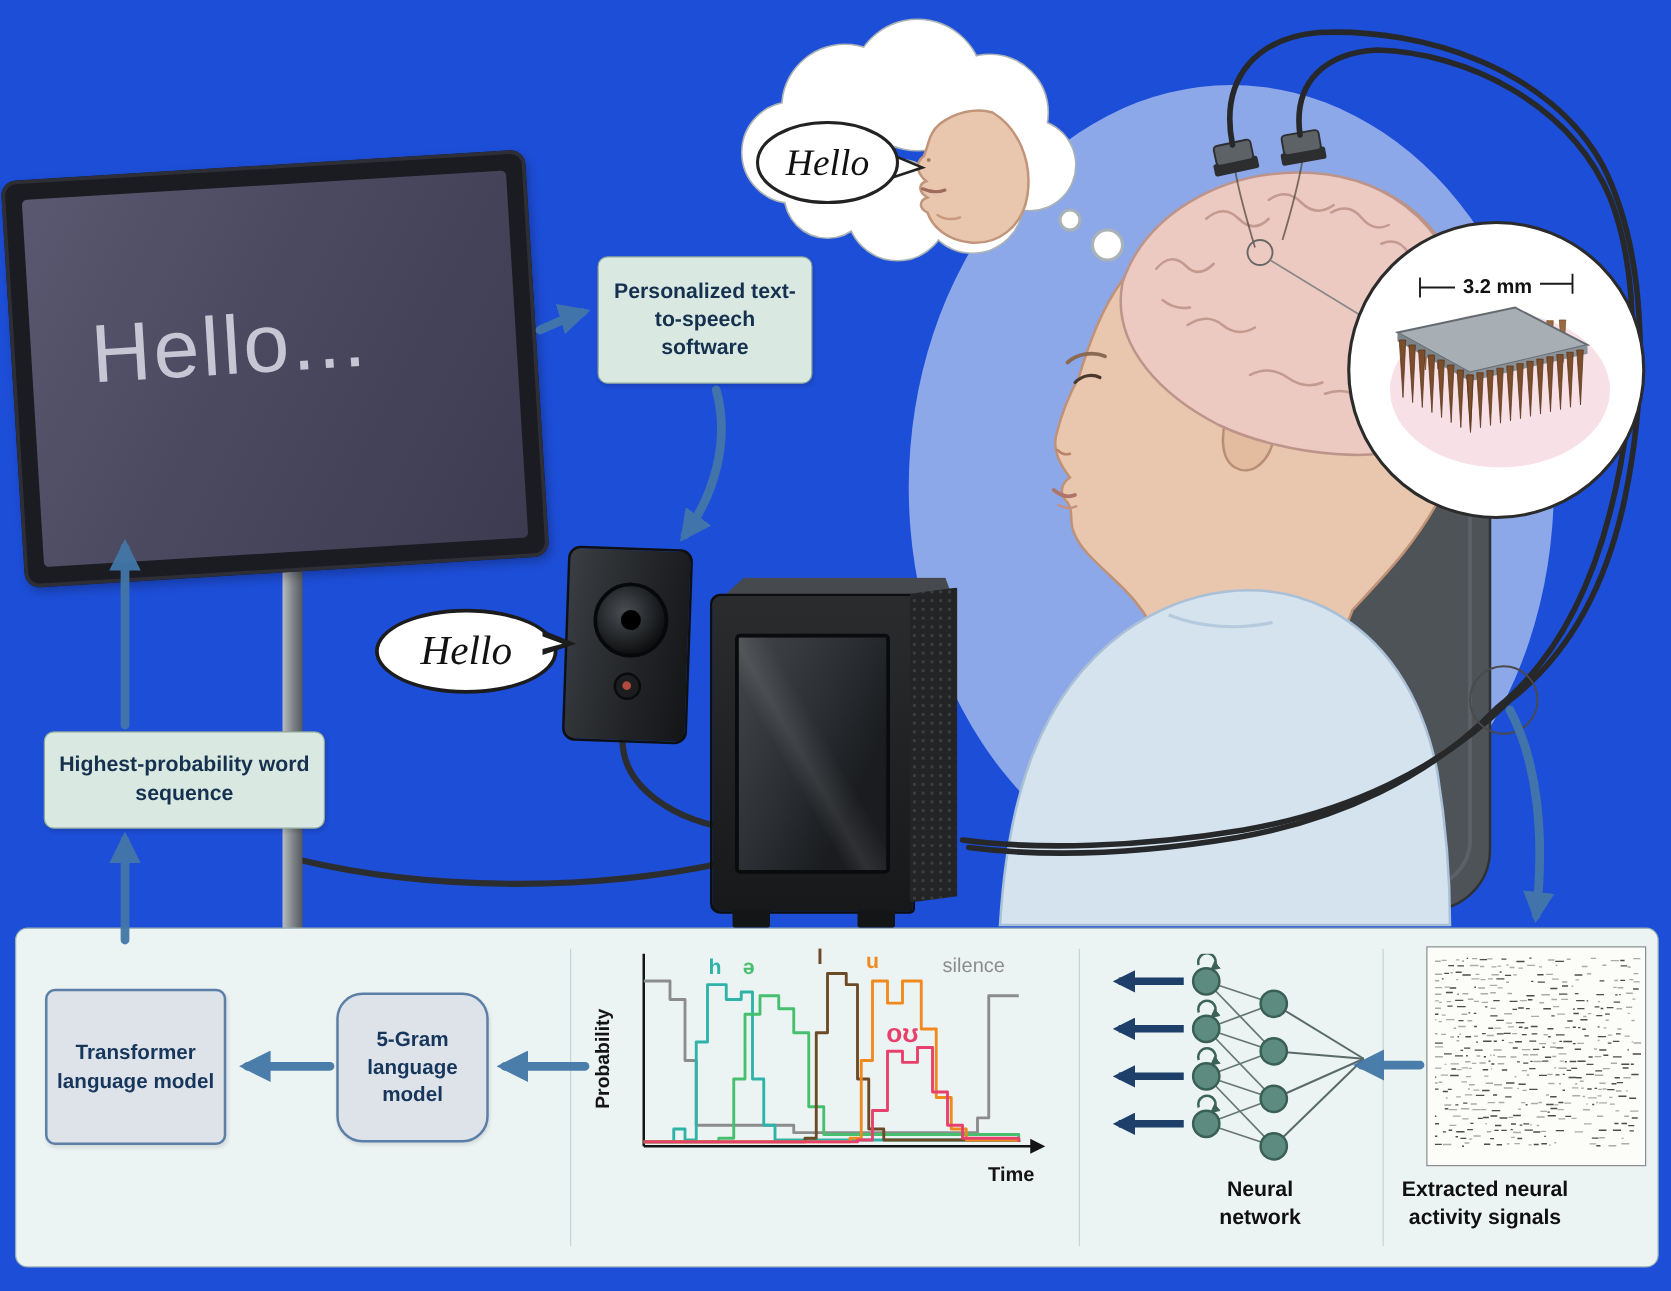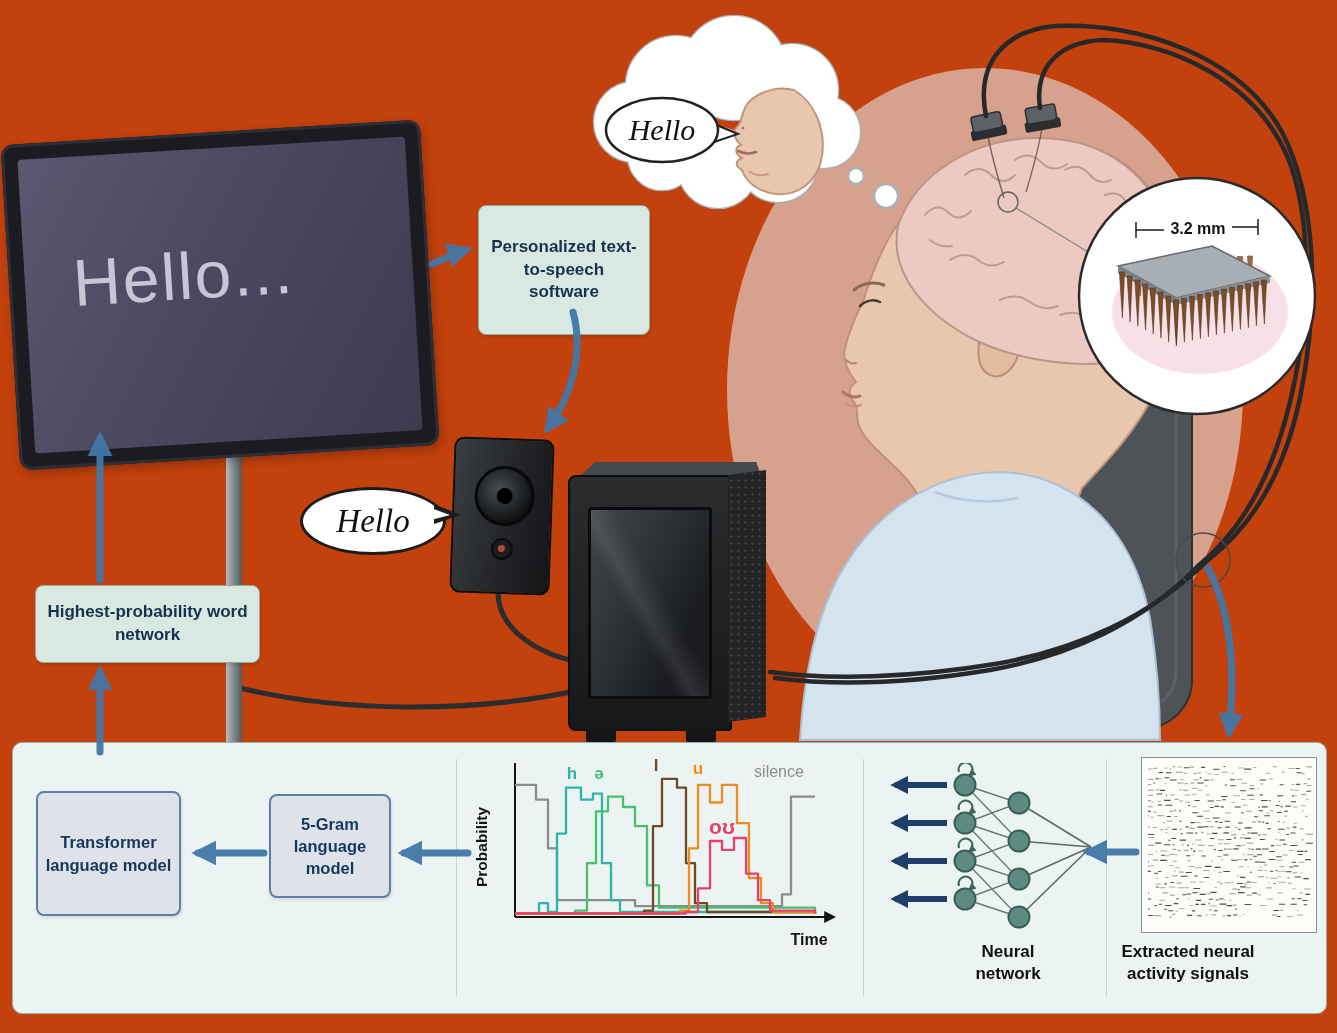--- a/index.html
+++ b/index.html
@@ -1,16 +1,16 @@
 <!DOCTYPE html>
 <html><head>
 <meta charset="utf-8">
 <style>
   html,body{margin:0;padding:0;background:#fff;}
-  #canvas{position:relative;width:1337px;height:1033px;background:#c2410c;overflow:hidden;
+  #canvas{position:relative;width:1337px;height:1033px;background:#1d4ed8;overflow:hidden;
           font-family:"Liberation Sans",sans-serif;}
   .abs{position:absolute;}
   svg{display:block;}
   
   #monitor{left:10px;top:132px;width:420px;height:326px;background:#1b1c22;border-radius:12px;
            transform:rotate(-3.5deg);z-index:3;box-shadow:inset 0 0 0 3px #2e2f36, 2px 4px 8px rgba(0,0,0,.25);}
   #screen{position:absolute;left:16px;top:16px;right:16px;bottom:16px;border-radius:4px;
           background:linear-gradient(120deg,#5a5870 0%,#4a4960 45%,#3c3b50 100%);overflow:hidden;}
   #screen-text{position:absolute;left:48px;top:88px;font-size:66px;color:#c6c6d4;letter-spacing:2px;}
   #stand{left:226px;top:446px;width:16px;height:298px;z-index:1;
@@ -264,31 +264,31 @@
       <div id="spk-led-dot"></div>
     </div>
   </div>
 
   <div id="speech-bubble" class="abs">
     <span>Hello</span>
   </div>
   <div class="tail-outer abs"></div>
   <div class="tail-inner abs"></div>
 
-  <div class="green-box" style="left:478px;top:205px;width:172px;height:130px;">Personalized text-to-speech software</div>
-
-  <div class="green-box" style="left:35px;top:585px;width:225px;height:78px;">Highest-probability word network</div>
+  <div class="green-box" style="left:478px;top:205px;width:172px;height:102px;">Personalized text-to-speech software</div>
+
+  <div class="green-box" style="left:35px;top:585px;width:225px;height:78px;">Highest-probability word sequence</div>
 
   <div id="bottom-panel" class="abs">
     <div class="vdiv" style="left:443px;"></div>
     <div class="vdiv" style="left:850px;"></div>
     <div class="vdiv" style="left:1093px;"></div>
 
     <div class="model-box" style="left:23px;top:48px;width:145px;height:125px;">Transformer language model</div>
-    <div class="model-box" style="left:256px;top:51px;width:122px;height:104px;">5-Gram language model</div>
+    <div class="model-box" style="left:256px;top:51px;width:122px;height:120px;border-radius:21px;">5-Gram language model</div>
 
     <div class="caption" style="left:940px;top:198px;width:110px;">Neural network</div>
     <div class="caption" style="left:1090px;top:198px;width:170px;">Extracted neural activity signals</div>
 
     <svg id="phoneme-svg" style="position:absolute;left:458px;top:12px;" width="380" height="200" viewBox="0 0 380 200">
       <defs>
         <marker id="axis-arr" viewBox="0 0 3 3" refX="2.2" refY="1.5" markerWidth="6" markerHeight="6" orient="auto">
           <path d="M0 0 L3 1.5 L0 3 Z" fill="#141414"></path>
         </marker>
       </defs>

